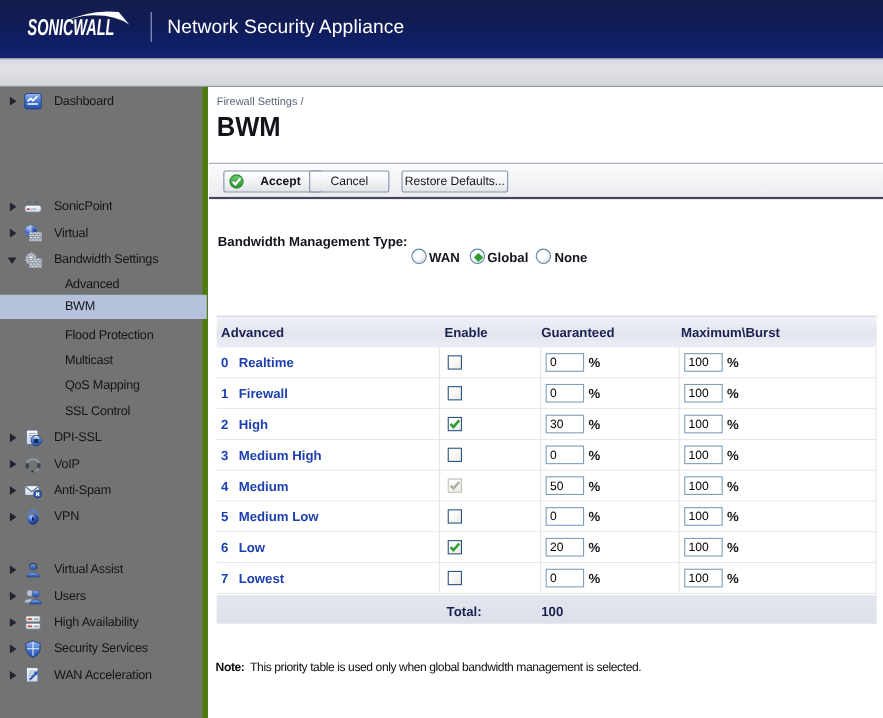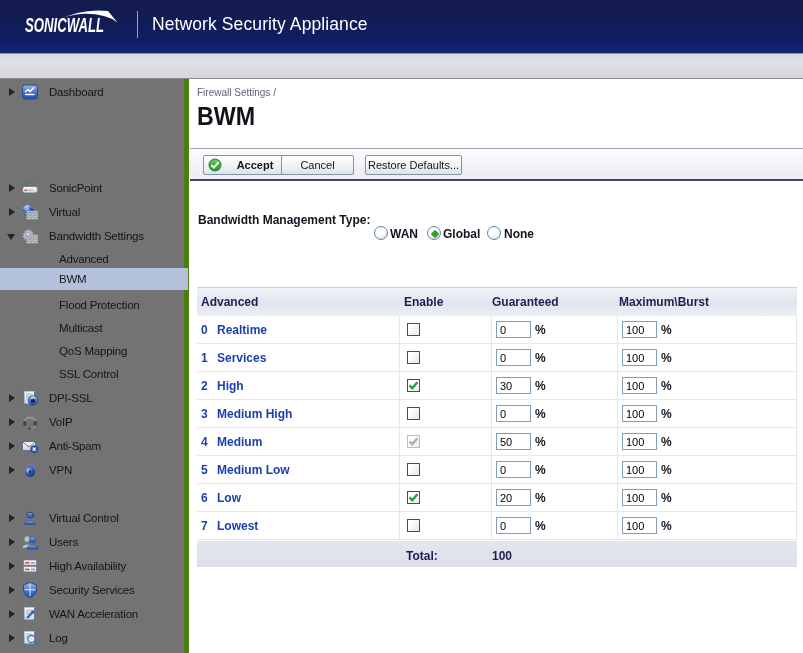--- a/index.html
+++ b/index.html
@@ -192,21 +192,21 @@
         <span class="lbl">VPN</span>
       </div>
   <div class="mi" style="top:427px">
         <span class="tri"></span>
         <svg width="18" height="18" viewBox="0 0 18 18">
           <circle cx="9" cy="6" r="3.2" fill="url(#lgB)" stroke="#28487e" stroke-width=".6"></circle>
           <path d="M3.5 14.5 C3.5 10.5 14.5 10.5 14.5 14.5 L14.5 15.5 L3.5 15.5 Z" fill="url(#lgB)" stroke="#28487e" stroke-width=".6"></path>
           <path d="M5.8 6 C5.8 2.5 12.2 2.5 12.2 6" stroke="#3d4650" stroke-width="1" fill="none"></path>
           <rect x="11.6" y="5.6" width="1.6" height="2.6" rx=".7" fill="#3d4650"></rect>
         </svg>
-        <span class="lbl">Virtual Control</span>
+        <span class="lbl">Virtual Assist</span>
       </div>
   <div class="mi" style="top:451px">
         <span class="tri"></span>
         <svg width="18" height="18" viewBox="0 0 18 18">
           <circle cx="6.2" cy="6.2" r="2.9" fill="#b9c4d4" stroke="#77849a" stroke-width=".6"></circle>
           <path d="M1.5 14 C1.5 10.6 10.9 10.6 10.9 14 L10.9 15 L1.5 15 Z" fill="#b9c4d4" stroke="#77849a" stroke-width=".6"></path>
           <circle cx="11.5" cy="6.8" r="3.1" fill="url(#lgB)" stroke="#28487e" stroke-width=".6"></circle>
           <path d="M6.2 15.2 C6.2 11.4 16.8 11.4 16.8 15.2 L16.8 16 L6.2 16 Z" fill="url(#lgB)" stroke="#28487e" stroke-width=".6"></path>
         </svg>
         <span class="lbl">Users</span>
@@ -233,30 +233,20 @@
       </div>
   <div class="mi" style="top:523px">
         <span class="tri"></span>
         <svg width="18" height="18" viewBox="0 0 18 18">
           <rect x="3" y="2" width="10.5" height="13" fill="url(#lgW)" stroke="#66708a" stroke-width=".8"></rect>
           <path d="M5 5 H11.5 M5 7 H11.5 M5 9 H9" stroke="#8aa0c0" stroke-width=".8"></path>
           <path d="M6 13 L12.5 6.5" stroke="#2e5fb8" stroke-width="2"></path>
           <path d="M13.8 5 L9.8 6 L12.8 9 Z" fill="#2e5fb8"></path>
         </svg>
         <span class="lbl">WAN Acceleration</span>
-      </div>
-  <div class="mi" style="top:547px">
-        <span class="tri"></span>
-        <svg width="18" height="18" viewBox="0 0 18 18">
-          <rect x="3" y="2" width="10.5" height="13" fill="url(#lgW)" stroke="#66708a" stroke-width=".8"></rect>
-          <path d="M5 5 H11.5 M5 7 H11.5 M5 9 H9" stroke="#8aa0c0" stroke-width=".8"></path>
-          <circle cx="10.5" cy="10" r="3.6" fill="#dfe8f4" fill-opacity=".75" stroke="#4a6ca8" stroke-width="1.1"></circle>
-          <line x1="13.2" y1="12.7" x2="15.8" y2="15.3" stroke="#4a6ca8" stroke-width="1.8"></line>
-        </svg>
-        <span class="lbl">Log</span>
       </div>
   </div>
   <div class="crumb">Firewall Settings /</div>
   <div class="title">BWM</div>
   <div id="tbar">
     <div class="btn" style="left:13px;width:90px;font-weight:bold;padding-left:14px">Accept
       <svg width="14" height="14" style="position:absolute;left:4px;top:2px" viewBox="0 0 14 14">
         <circle cx="7" cy="7" r="6.5" fill="#2c8c2c"></circle>
         <circle cx="7" cy="7" r="5.5" fill="url(#gg)"></circle>
         <path d="M3.5 7.2 L6 9.6 L10.5 4.2" stroke="#fff" stroke-width="2" fill="none"></path>
@@ -291,21 +281,21 @@
       <span class="num">0</span>
       <span class="nm">Realtime</span>
       <span class="cb"></span>
       <input class="inp" style="left: 299px;" value="0">
       <span class="pct" style="left:338px">%</span>
       <input class="inp" style="left: 425px;" value="100">
       <span class="pct" style="left:464px">%</span>
     </div>
   <div class="trow" style="top:344px">
       <span class="num">1</span>
-      <span class="nm">Services</span>
+      <span class="nm">Firewall</span>
       <span class="cb"></span>
       <input class="inp" style="left: 299px;" value="0">
       <span class="pct" style="left:338px">%</span>
       <input class="inp" style="left: 425px;" value="100">
       <span class="pct" style="left:464px">%</span>
     </div>
   <div class="trow" style="top:372px">
       <span class="num">2</span>
       <span class="nm">High</span>
       <span class="cb">
@@ -372,13 +362,14 @@
       <span class="pct" style="left:464px">%</span>
     </div>
   <div class="vsep" style="left:399px"></div>
   <div class="vsep" style="left:491px"></div>
   <div class="vsep" style="left:617px"></div>
   <div class="vsep" style="left:796px"></div>
   <div id="ttl">
     <span style="position:absolute;left:209px;top:8px;font-size:12px;font-weight:bold;color:#1c2050">Total:</span>
     <span style="position:absolute;left:295px;top:8px;font-size:12px;font-weight:bold;color:#1c2050">100</span>
   </div>
+  <div class="note"><b>Note:</b>&nbsp; This priority table is used only when global bandwidth management is selected.</div>
 </div>
 
 </body></html>

